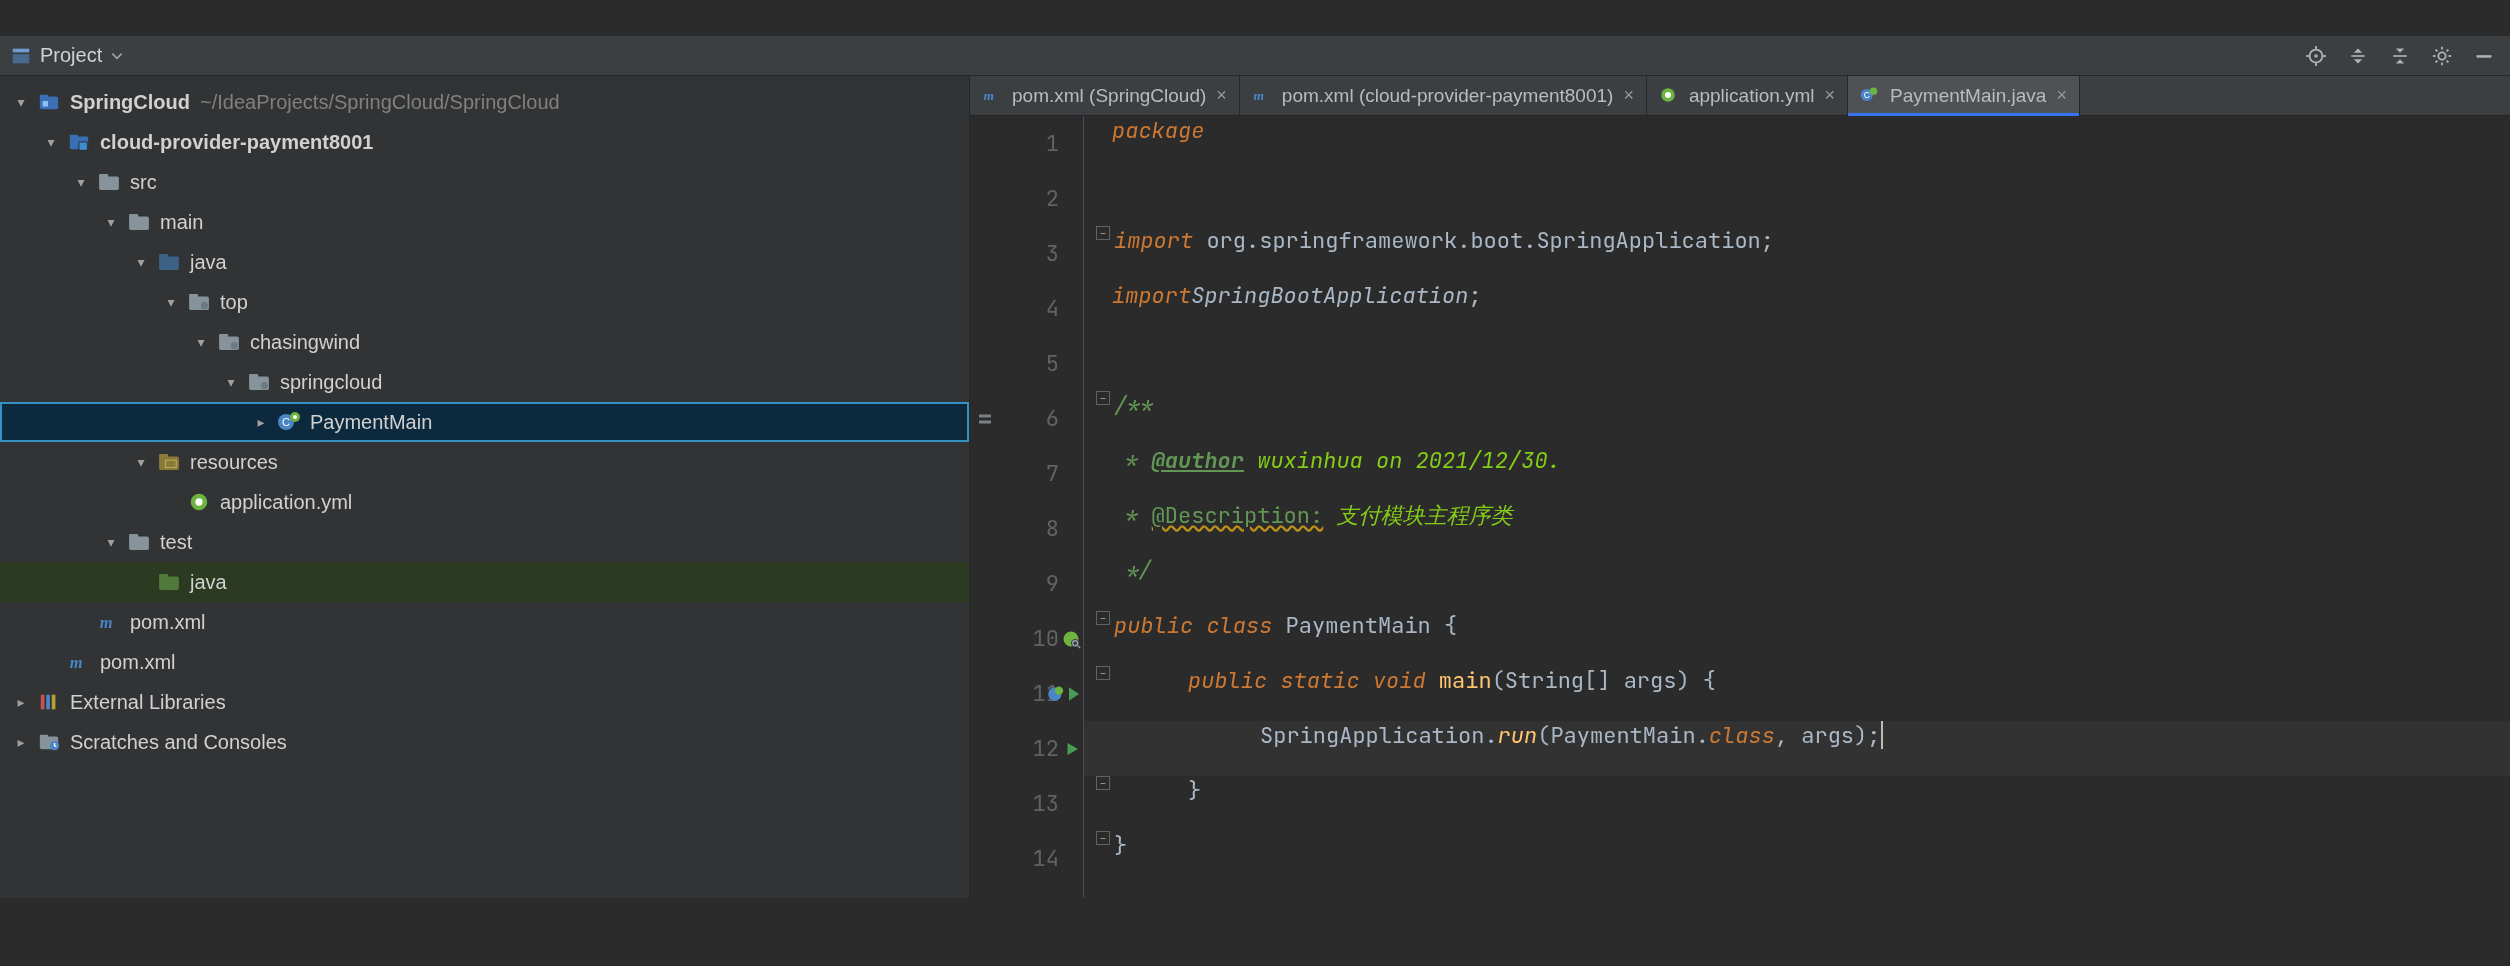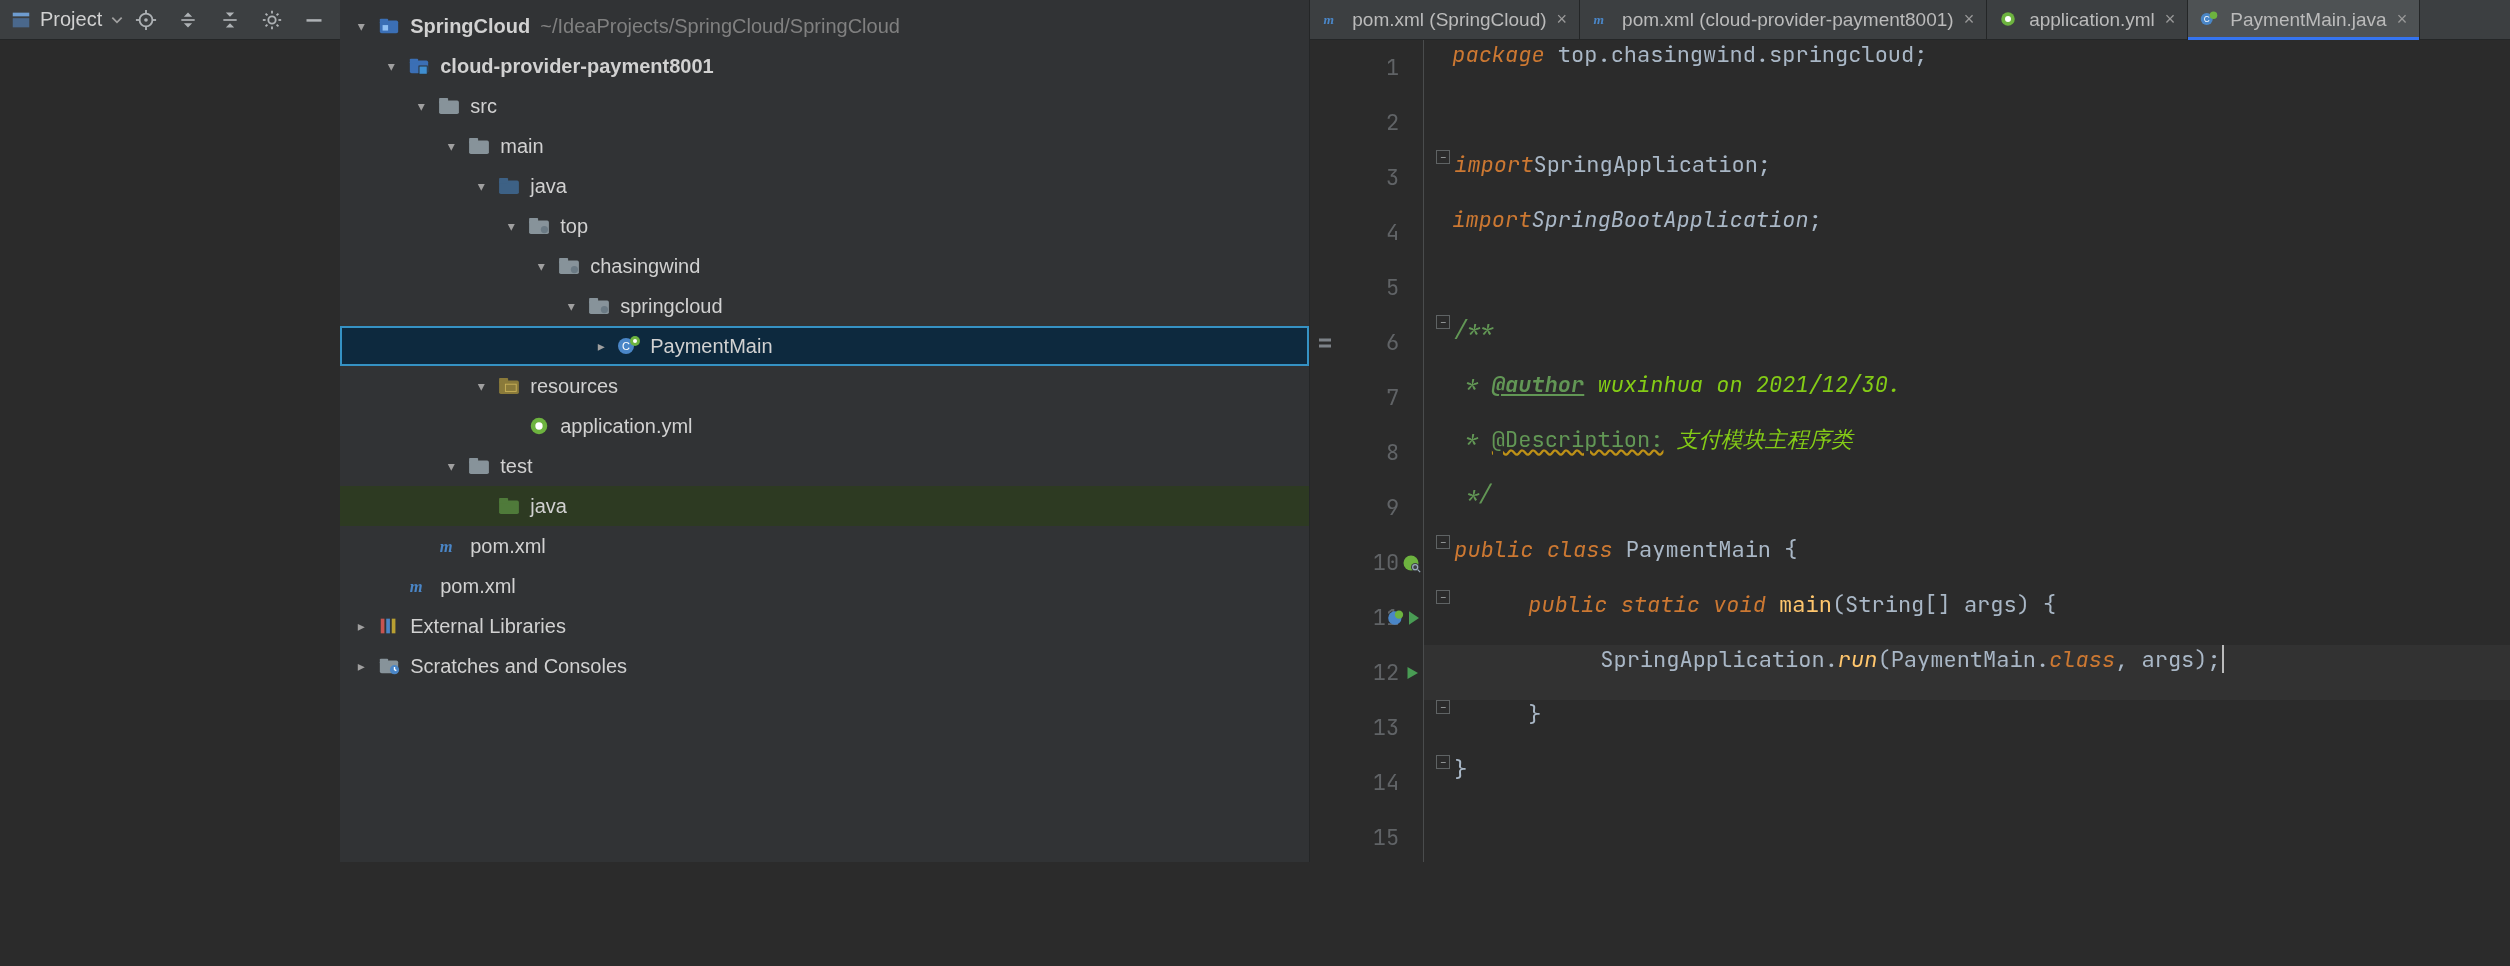--- a/index.html
+++ b/index.html
@@ -26,21 +26,21 @@
     --ident:#a9b7c6;
     --type:#b389c5;
     --comment:#808080;
     --doc-tag-it:#629755;
     --doc-kw:#9876aa;
     --warn-underline:#be9117;
     --caret:#bbbbbb;
   }
   *{box-sizing:border-box;}
   html,body{margin:0;padding:0;background:var(--bg);color:var(--text);font-family:"Segoe UI","Helvetica Neue",Arial,sans-serif;font-size:20px;height:100%;}
-  .root{display:flex;flex-direction:row;height:862px;width:2510px;overflow:hidden;}
+  .root{display:flex;flex-direction:column;height:862px;width:2510px;overflow:hidden;margin-top:36px;}
 
   
   .tool-header{display:flex;align-items:center;height:40px;background:var(--panel);border-bottom:1px solid var(--tool-border);}
   .tool-title-wrap{display:flex;align-items:center;gap:8px;padding:0 10px;}
   .tool-title-wrap .ti{width:22px;height:22px;}
   .tool-title{color:var(--text-br);font-size:20px;}
   .tool-title-wrap .chev{color:var(--text-dim);}
   .tool-actions{margin-left:auto;display:flex;align-items:center;gap:18px;padding-right:14px;color:#a8adb0;}
   .tool-actions .iconbtn{width:24px;height:24px;display:flex;align-items:center;justify-content:center;}
 
@@ -467,23 +467,23 @@
             </div>
           <div class="gline">
               <span>15</span>
             </div>
           <div class="gline">
               <span>18</span>
             </div>
         </div>
 
         <div class="code">
-          <div class="cline"><span class="fold-gap"></span><span class="kw">package</span><span class="id"> top.chasingwind.springcloud;</span></div>
+          <div class="cline"><span class="fold-gap"></span><span class="kw">package</span></div>
           <div class="cline"></div>
-          <div class="cline"><span class="fold">–</span><span class="kw">import</span><span class="cls">SpringApplication</span><span class="id">;</span></div>
+          <div class="cline"><span class="fold">–</span><span class="kw">import</span><span class="id"> org.springframework.boot.</span><span class="cls">SpringApplication</span><span class="id">;</span></div>
           <div class="cline"><span class="fold-gap"></span><span class="kw">import</span><span class="cls-it">SpringBootApplication</span><span class="id">;</span></div>
           <div class="cline"></div>
           <div class="cline"><span class="fold">–</span><span class="doc">/**</span></div>
           <div class="cline"><span class="fold-gap"></span><span class="doc"> * </span><span class="doc-kw">@author</span><span class="doc-txt"> wuxinhua on 2021/12/30.</span></div>
           <div class="cline"><span class="fold-gap"></span><span class="doc"> * </span><span class="doc-desc-warn">@Description:</span><span class="doc-txt"> 支付模块主程序类</span></div>
           <div class="cline"><span class="fold-gap"></span><span class="doc"> */</span></div>
           <div class="cline"><span class="fold">–</span><span class="kw">public</span><span class="kw"> class</span><span class="id"> PaymentMain </span><span class="p">{</span></div>
           <div class="cline"><span class="fold">–</span><span class="ind1"></span><span class="kw">public</span><span class="kw"> static</span><span class="kw"> void</span><span class="fn"> main</span><span class="p">(</span><span class="id">String</span><span class="p">[] </span><span class="id">args</span><span class="p">) {</span></div>
           <div class="cline hl"><span class="fold-gap"></span><span class="ind2"></span><span class="id">SpringApplication</span><span class="p">.</span><span class="fn" style="font-style:italic">run</span><span class="p">(</span><span class="id">PaymentMain</span><span class="p">.</span><span class="kw">class</span><span class="p">, </span><span class="id">args</span><span class="p">);</span><span class="caret"></span></div>
           <div class="cline"><span class="fold">–</span><span class="ind1"></span><span class="p">}</span></div>

